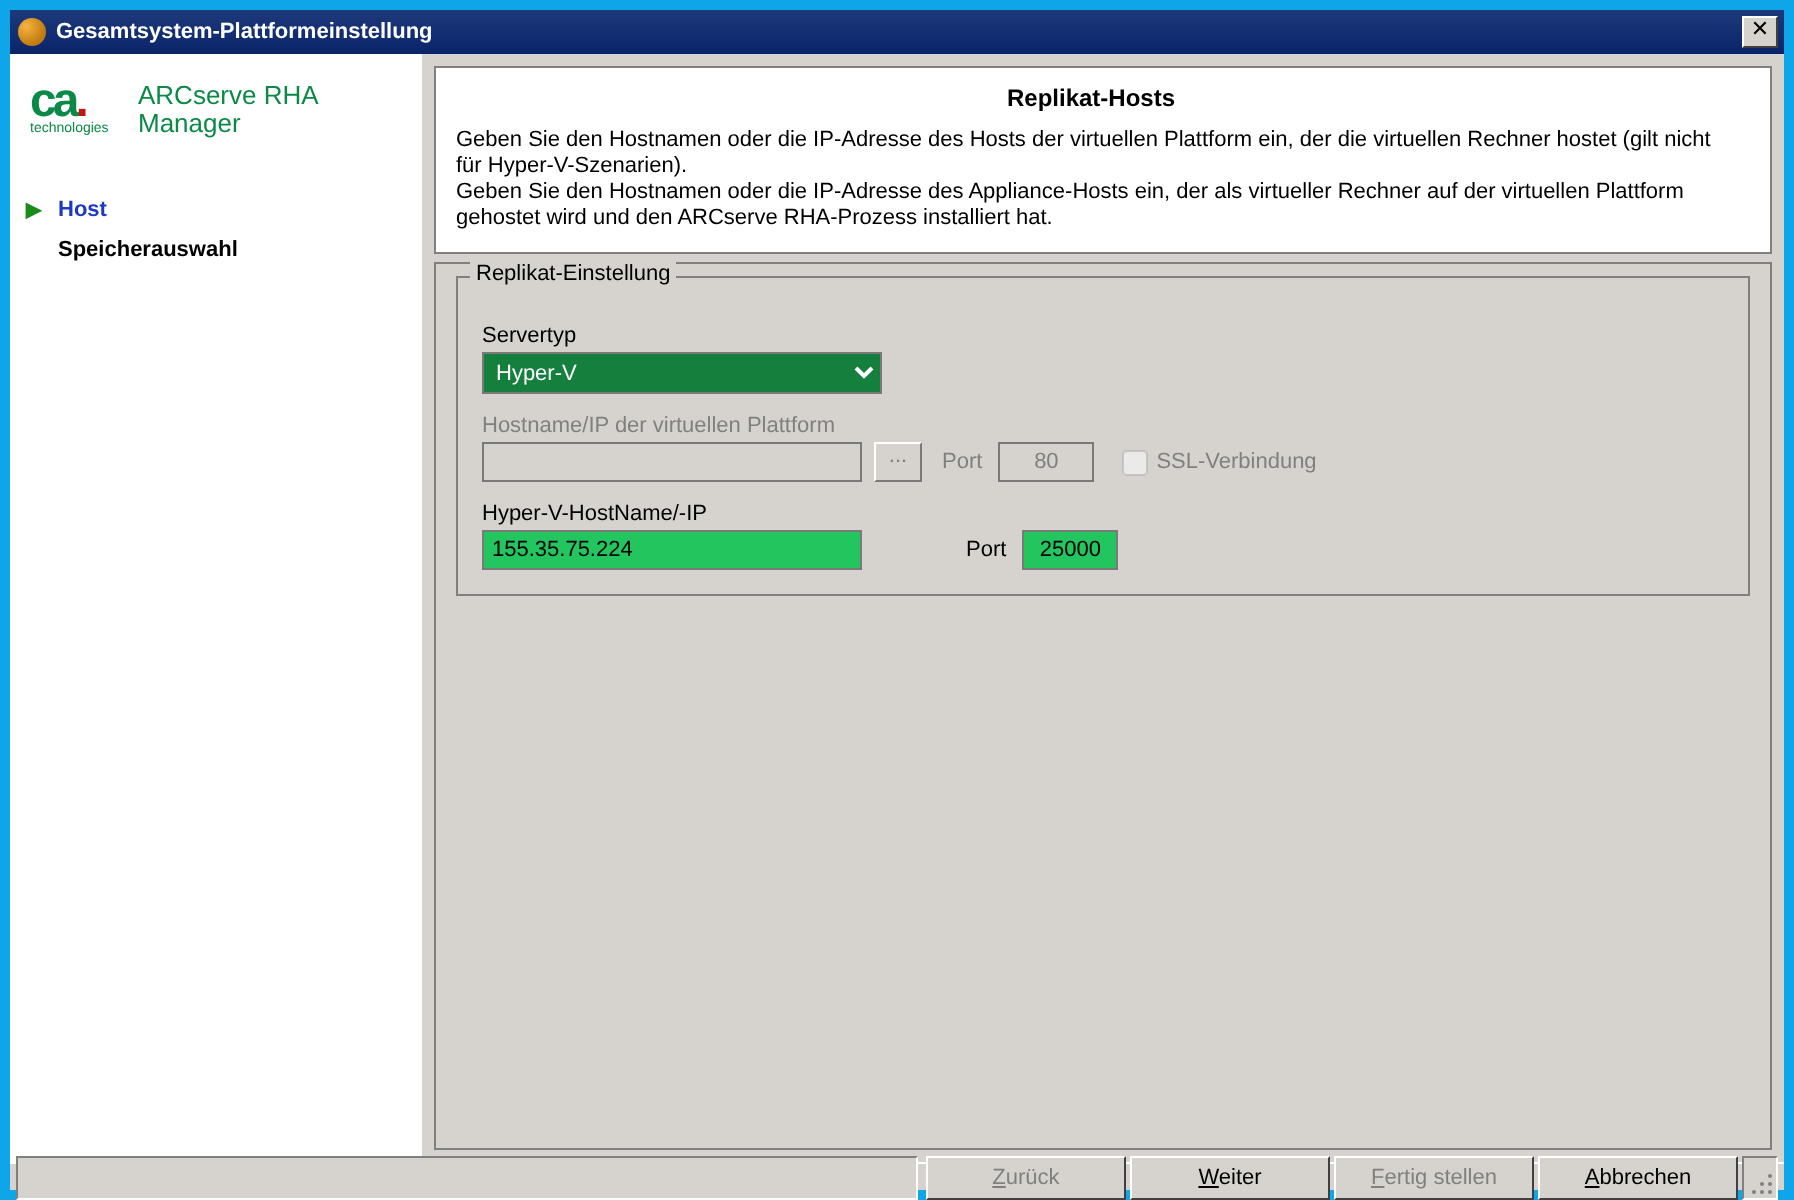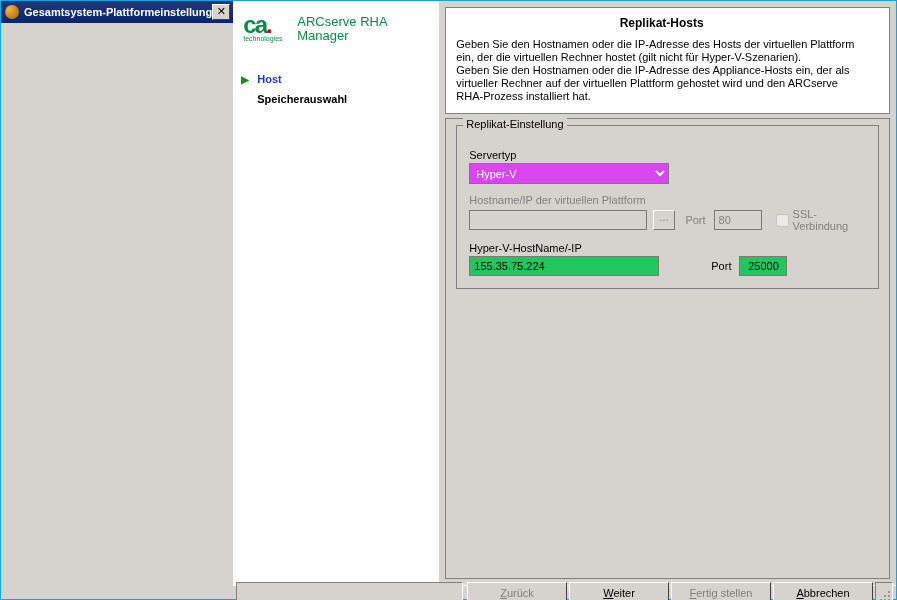--- a/index.html
+++ b/index.html
@@ -6,23 +6,23 @@
   html, body {
     margin: 0; padding: 0;
     width: 897px; height: 600px;
     font-family: Tahoma, Arial, sans-serif;
     font-size: 11px;
     background: #d6d3ce;
     overflow: hidden;
   }
   .window {
     width: 897px; height: 600px;
-    border: 1px solid #0ea5e9;
-    display: flex;
-    flex-direction: row;
+    border: 5px solid #0ea5e9;
+    display: flex;
+    flex-direction: column;
     background: #d6d3ce;
   }
   .titlebar {
     height: 22px;
     background: linear-gradient(to bottom, #1d3a7a 0%, #0a246a 100%);
     color: #fff;
     display: flex;
     align-items: center;
     padding: 0 3px 0 4px;
     flex-shrink: 0;
@@ -176,21 +176,21 @@
   .disabled-label { color: #808080; }
   .row {
     display: flex;
     align-items: center;
     gap: 6px;
     margin-top: 2px;
   }
   select.combo {
     width: 200px;
     height: 21px;
-    background: #d946ef;
+    background: #15803d;
     color: #fff;
     border: 1px solid #7a7a7a;
     font-size: 11px;
     font-family: inherit;
     padding-left: 2px;
   }
   input.text {
     height: 20px;
     border: 1px solid #7a7a7a;
     background: #22c55e;
@@ -215,21 +215,21 @@
     color: #808080;
   }
   .port-label {
     font-size: 11px;
     margin-left: 4px;
     margin-right: 2px;
   }
   .port-label.disabled { color: #808080; }
   .port-input {
     width: 48px;
-    text-align: left;
+    text-align: center;
     padding-right: 6px;
   }
   .checkbox-wrap {
     display: flex;
     align-items: center;
     gap: 4px;
     margin-left: 8px;
   }
   .checkbox-wrap input { margin:0; }
   .checkbox-wrap .cb-label { color: #808080; font-size: 11px; }

